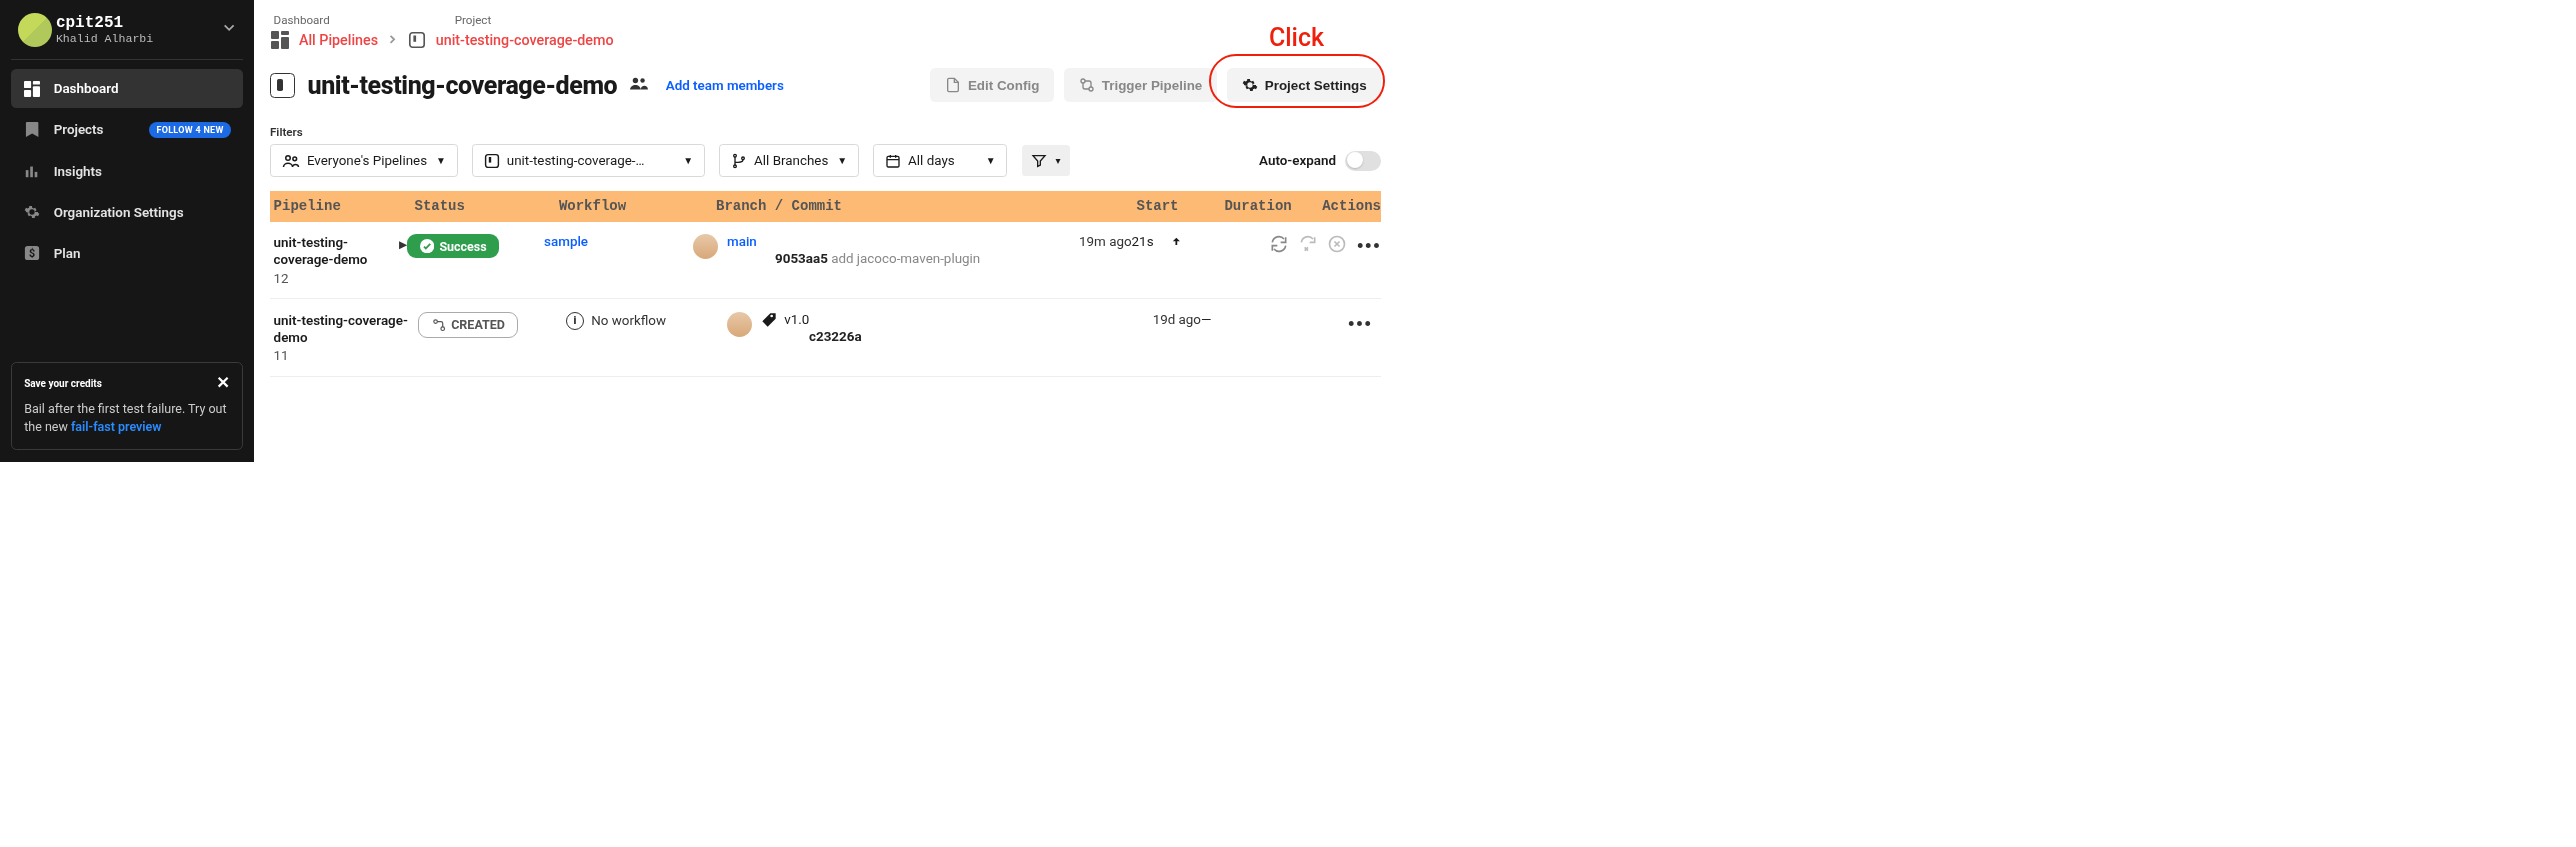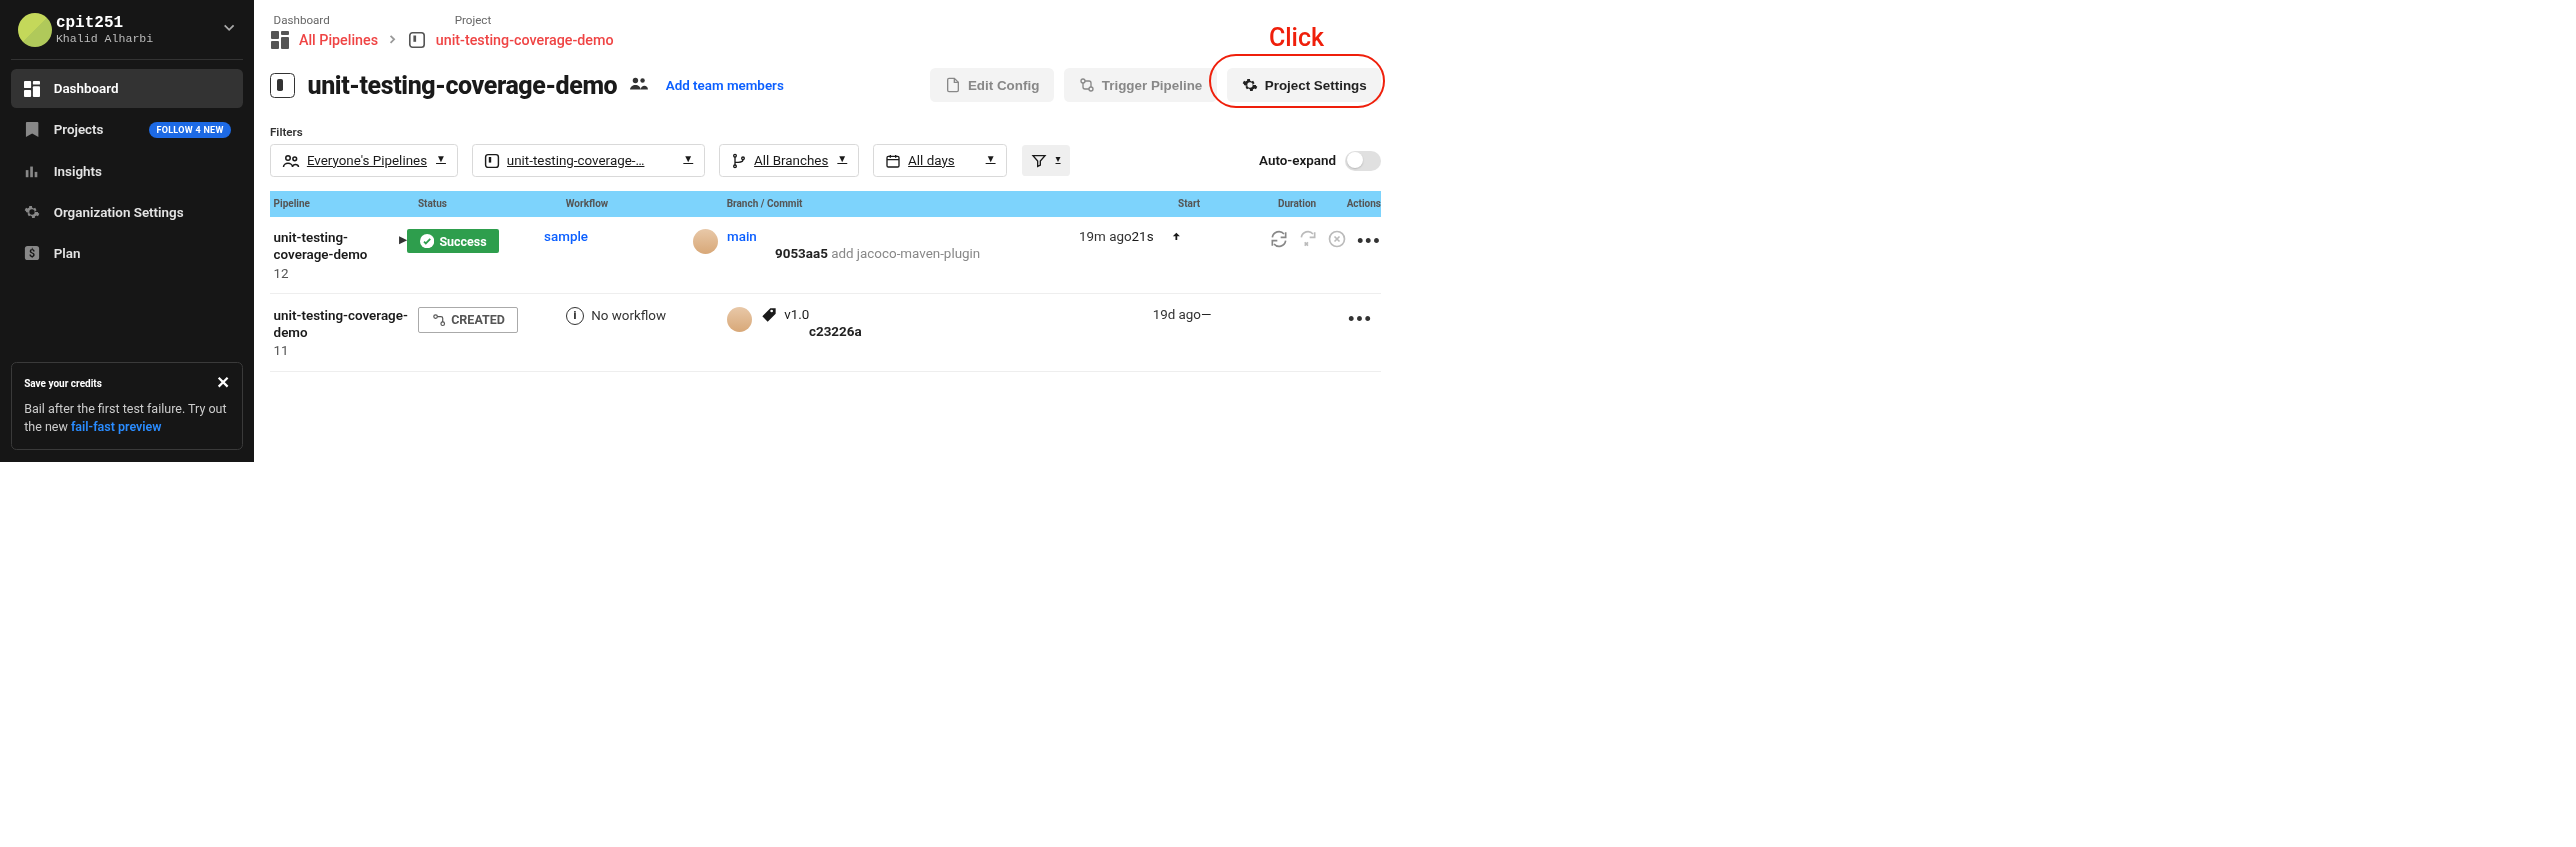--- a/index.html
+++ b/index.html
@@ -40,44 +40,44 @@
 .title-icon-inner { width: 5.4px; height: 12.5px; background: #333; border-radius: 1.8px; margin-left: -5.4px; }
 .page-title { font-size: 25px; font-weight: 800; letter-spacing: -0.4px; }
 .team-link { color: #0b5fff; font-weight: 600; display: flex; align-items: center; gap: 5.4px; margin-left: 5.4px; cursor: pointer; }
 .actions { margin-left: auto; display: flex; gap: 10.7px; }
 .btn { display: flex; align-items: center; gap: 7.2px; background: #f3f3f3; color: #888; padding: 9px 14.3px; border-radius: 5.4px; font-weight: 600; font-size: 13.4px; border: none; cursor: pointer; }
 .btn.dark { color: #222; }
 .btn svg { width: 16px; height: 16px; }
 
 .filters-label { font-size: 11.6px; font-weight: 600; color: #333; margin-bottom: 5.4px; }
 .filters-row { display: flex; align-items: center; gap: 14.3px; }
-.filter { display: flex; align-items: flex-start; gap: 7.2px; border: 0.9px solid #d9d9d9; border-radius: 3.6px; padding: 7.2px 10.7px; background: #fff; cursor: pointer; font-size: 13.4px; text-decoration: underline; }
+.filter { display: flex; align-items: center; gap: 7.2px; border: 0.9px solid #d9d9d9; border-radius: 3.6px; padding: 7.2px 10.7px; background: #fff; cursor: pointer; font-size: 13.4px; }
 .filter .caret { margin-left: 1.8px; font-size: 10px; }
 .filter-icon-only { background: #efefef; border: none; padding: 7.2px 9px; }
 .auto-expand { margin-left: auto; display: flex; align-items: center; gap: 9px; font-weight: 600; font-size: 13.4px; }
 .toggle { width: 36px; height: 20px; background: #e0e0e0; border-radius: 10px; position: relative; }
 .toggle-knob { position: absolute; width: 16px; height: 16px; background: #fff; border-radius: 50%; top: 1.8px; left: 1.8px; box-shadow: 0 0.9px 1.8px rgba(0,0,0,.2); }
 
 .table { margin-top: 14.3px; }
-.thead { display: flex; background: #7dd3fc; padding: 7.2px 0; font-size: 10px; font-weight: 700; color: #555; }
+.thead { display: flex; background: #fdba74; padding: 7.2px 0; font-size: 14px; font-weight: 700; color: #555; font-family: Liberation Mono, monospace; }
 .col-pipeline { width: 148px; padding-left: 3.6px; }
 .col-status { width: 148px; }
 .col-workflow { width: 161px; }
 .col-branch { width: 331px; }
 .col-start { width: 143px; text-align: right; }
 .col-duration { width: 134px; text-align: right; padding-right: 18px; }
 .col-actions { flex: 1; padding-left: 12.5px; }
 
 .trow { display: flex; align-items: flex-start; padding: 12.5px 0; border-bottom: 0.9px solid #eee; font-size: 13.4px; }
 .pipeline-cell { width: 148px; padding-left: 3.6px; display: flex; align-items: flex-start; gap: 5.4px; }
 .pipeline-name { font-weight: 600; line-height: 1.3; }
 .pipeline-num { color: #555; margin-top: 1.8px; }
 .pipeline-caret { color: #333; font-size: 10.7px; margin-top: 3.6px; }
 .status-cell { width: 148px; }
-.status-pill { display: inline-flex; align-items: center; gap: 5.4px; border-radius: 2px; padding: 4.5px 12.5px; font-weight: 700; font-size: 12.5px; }
+.status-pill { display: inline-flex; align-items: center; gap: 5.4px; border-radius: 9px; padding: 4.5px 12.5px; font-weight: 700; font-size: 12.5px; }
 .status-success { background: #2e9e4d; color: #fff; }
 .status-created { background: #fff; border: 1.3px solid #aaa; color: #555; }
 .status-created svg { width: 14.3px; height: 14.3px; }
 .workflow-cell { width: 161px; display: flex; align-items: center; gap: 7.2px; }
 .workflow-link { color: #0b5fff; font-weight: 500; cursor: pointer; }
 .no-workflow { color: #333; }
 .branch-cell { width: 331px; display: flex; gap: 9px; align-items: flex-start; }
 .avatar { width: 25px; height: 25px; border-radius: 50%; background: linear-gradient(#e8c8a8,#d8a878); flex-shrink: 0; }
 .branch-lines { display: flex; flex-direction: column; gap: 1.8px; }
 .branch-top { display: flex; align-items: center; gap: 7.2px; }

